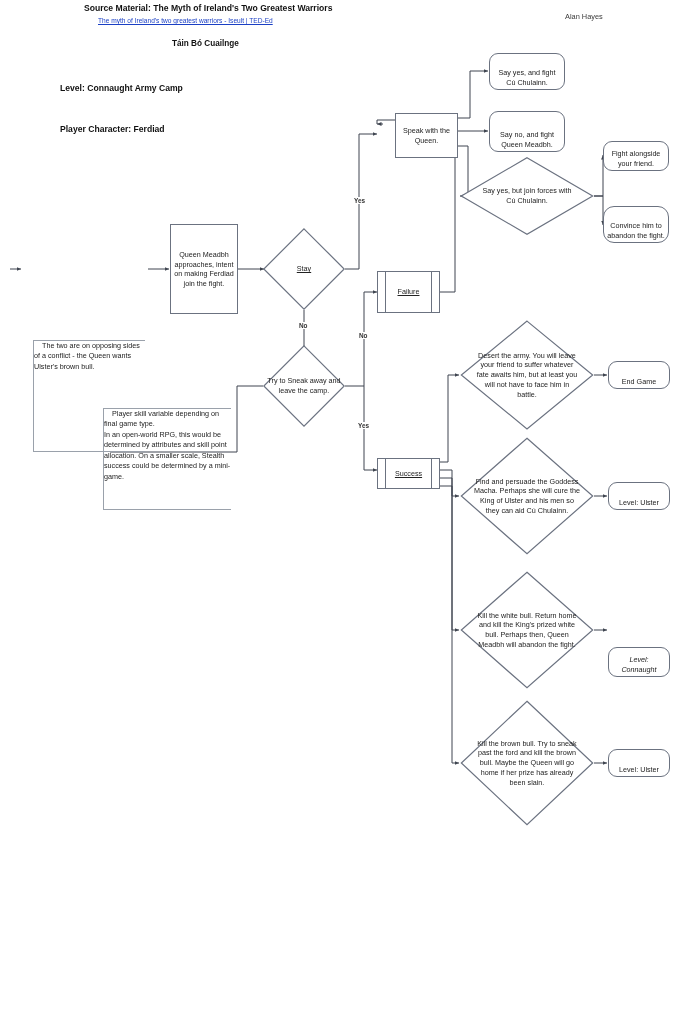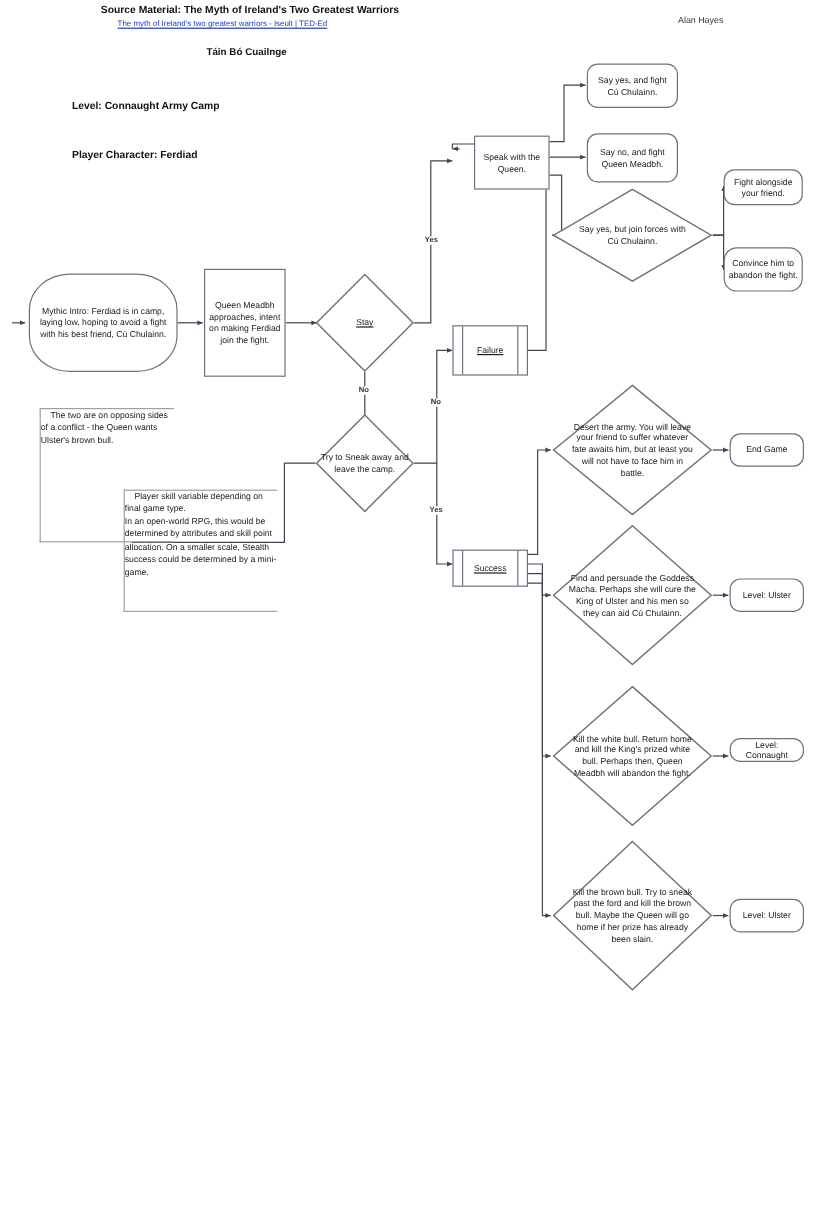--- a/index.html
+++ b/index.html
@@ -44,20 +44,21 @@
   }
   
   .shape-rect {
     border: 1px solid #6b7280;
     background: #ffffff;
   }
   .shape-round {
     border: 1px solid #6b7280;
     background: #ffffff;
     border-radius: 9px;
+    align-items: flex-end;
   }
   .shape-intro {
     border: 1px solid #6b7280;
     background: #ffffff;
     border-radius: 34px / 30px;
   }
   .shape-proc {
     border: 1px solid #6b7280;
     background: #ffffff;
   }
@@ -210,23 +211,20 @@
       <path d="M 594 763 L 607 763" marker-end="url(#arrow)"></path>
 
     </g>
   </svg>
 
   <div class="elabel" style="left:298px; top:322px;">No</div>
   <div class="elabel" style="left:353px; top:197px;">Yes</div>
   <div class="elabel" style="left:358px; top:332px;">No</div>
   <div class="elabel" style="left:357px; top:422px;">Yes</div>
 
-  <div class="node shape-intro" style="left:24px; top:228px; width:124px; height:82px;">
-    <span class="txt">Mythic Intro: Ferdiad is in camp, laying low, hoping to avoid a fight with his best friend, Cú Chulainn.</span>
-  </div>
 
   <div class="node shape-rect" style="left:170px; top:224px; width:68px; height:90px;">
     <span class="txt">Queen Meadbh approaches, intent on making Ferdiad join the fight.</span>
   </div>
 
   <div class="diamond-wrap" style="left:263px; top:228px; width:82px; height:82px;">
     <svg class="dia" viewBox="0 0 100 100" preserveAspectRatio="none">
       <polygon points="50,1 99,50 50,99 1,50" fill="#ffffff" stroke="#6b7280" stroke-width="1.2" vector-effect="non-scaling-stroke"></polygon>
     </svg>
     <div class="dlabel">
@@ -317,21 +315,21 @@
   </div>
 
   <div class="node shape-round" style="left:608px; top:361px; width:62px; height:28px;">
     <span class="txt">End Game</span>
   </div>
 
   <div class="node shape-round" style="left:608px; top:482px; width:62px; height:28px;">
     <span class="txt">Level: Ulster</span>
   </div>
 
-  <div class="node shape-round" style="left:608px; top:615px; width:62px; height:20px;">
+  <div class="node shape-round" style="left:608px; top:647px; width:62px; height:30px;font-style:italic;">
     <span class="txt">Level: Connaught</span>
   </div>
 
   <div class="node shape-round" style="left:608px; top:749px; width:62px; height:28px;">
     <span class="txt">Level: Ulster</span>
   </div>
 
   <div class="note left-bracket" style="left:103px; top:408px; width:128px; height:102px;">
     <span class="ntext">Player skill variable depending on final game type.
 In an open-world RPG, this would be determined by attributes and skill point allocation.  On a smaller scale, Stealth success could be determined by a mini-game.</span>

